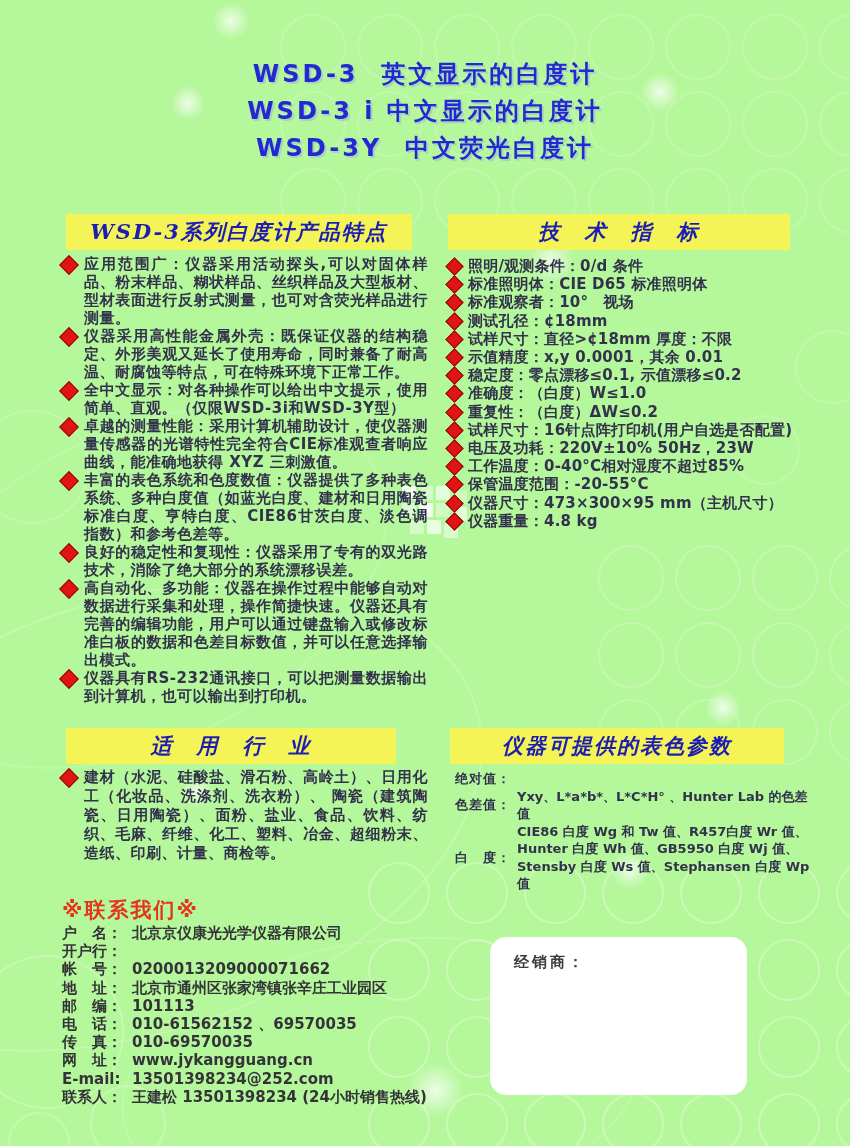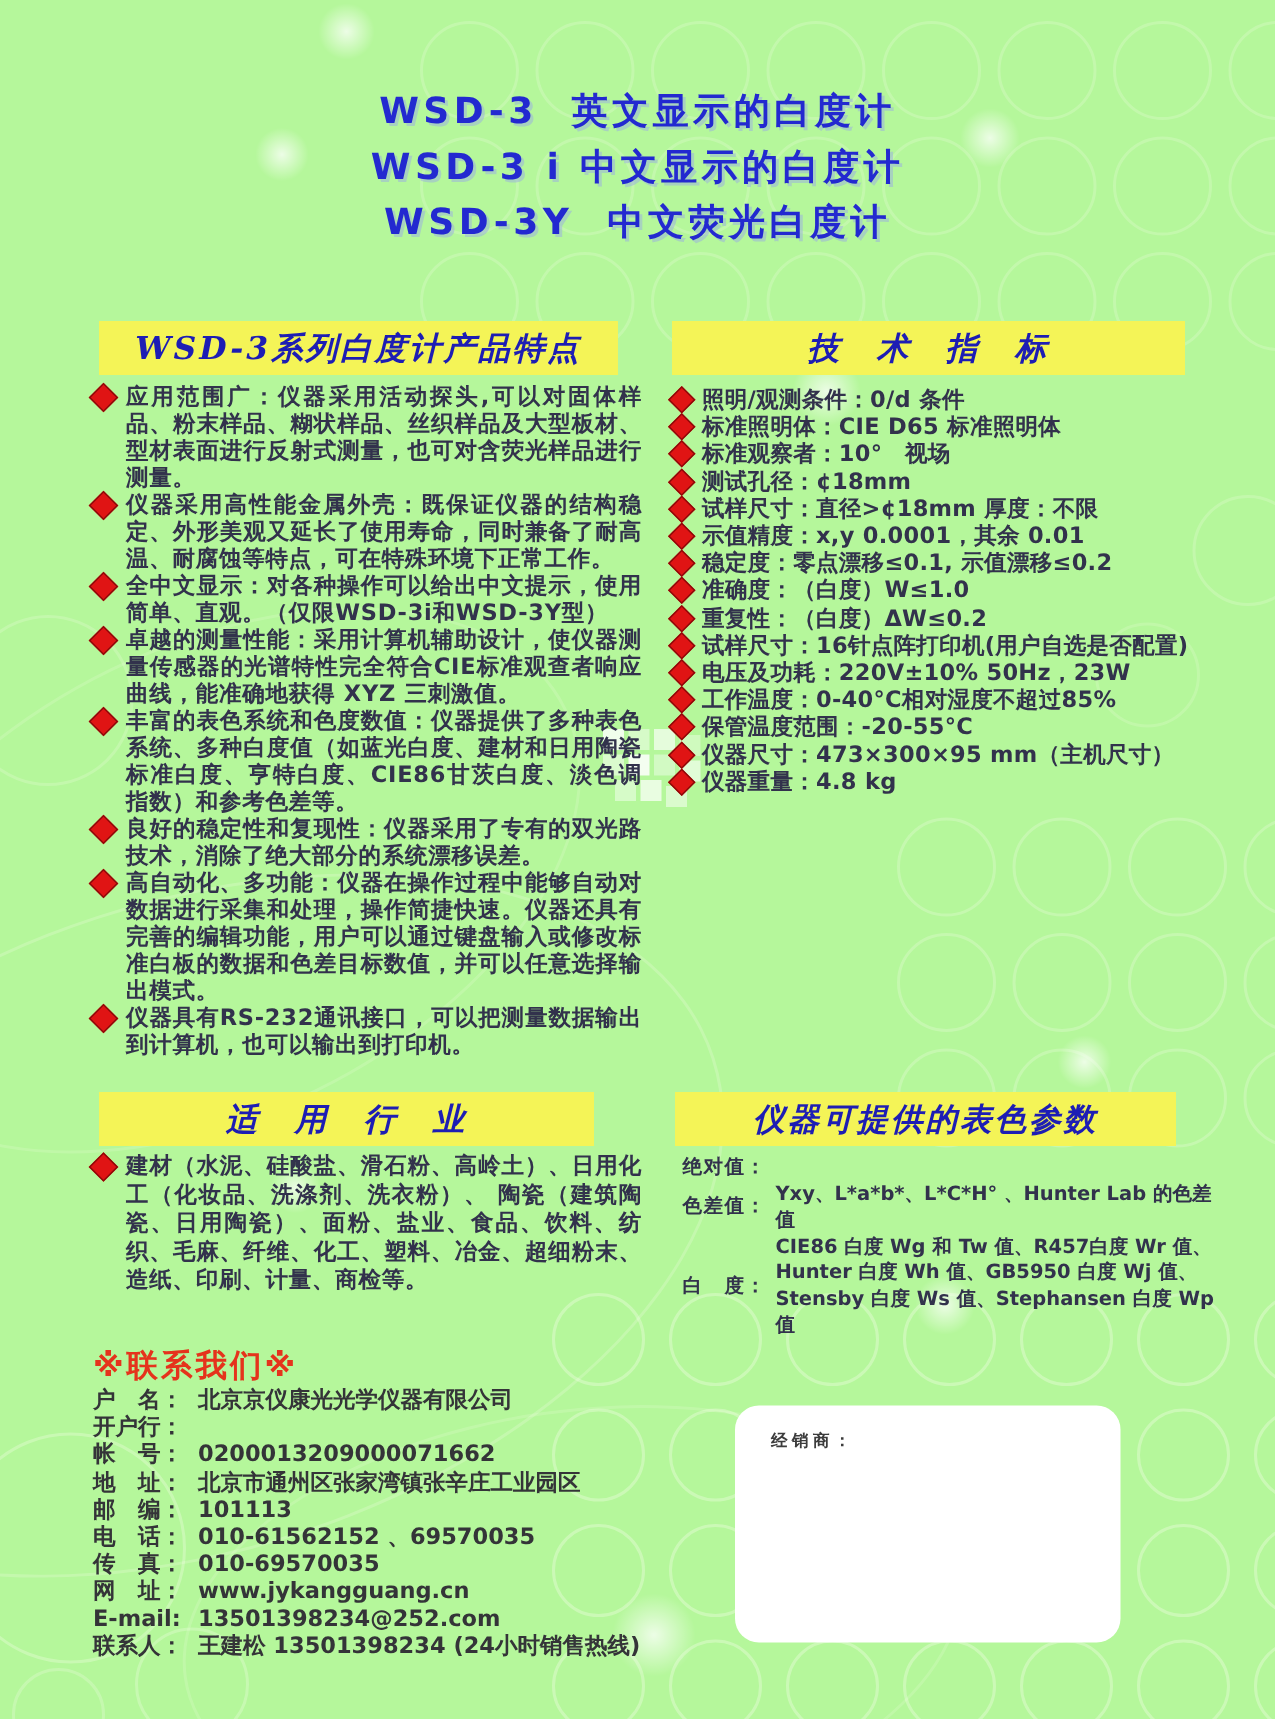--- a/index.html
+++ b/index.html
@@ -65,21 +65,21 @@
   .contact-block{position:absolute;left:62px;top:924px;width:410px;}
   .contact-row{display:flex;font-size:15px;font-weight:bold;color:#343438;line-height:18.2px;}
   .contact-row .lbl{flex:0 0 70px;}
   .contact-row .val{flex:1;white-space:nowrap;}
   
   .dealer-box{
     position:absolute;left:490px;top:937px;width:257px;height:158px;
     background:#ffffff;border-radius:16px;z-index:2;
   }
   .dealer-label{
-    position:absolute;left:24px;top:16px;font-size:11px;font-weight:bold;
+    position:absolute;left:24px;top:16px;font-size:15px;font-weight:bold;
     color:#3c3c3c;letter-spacing:3px;
   }
 </style>
 </head>
 <body>
 
 <div class="deco" id="deco">
     <div class="deco-circle" style="left: 280px; top: 14px; width: 62px; height: 62px; opacity: 0.35;"></div>
     <div class="deco-circle" style="left: 357px; top: 14px; width: 62px; height: 62px; opacity: 0.35;"></div>
     <div class="deco-circle" style="left: 434px; top: 14px; width: 62px; height: 62px; opacity: 0.35;"></div>

